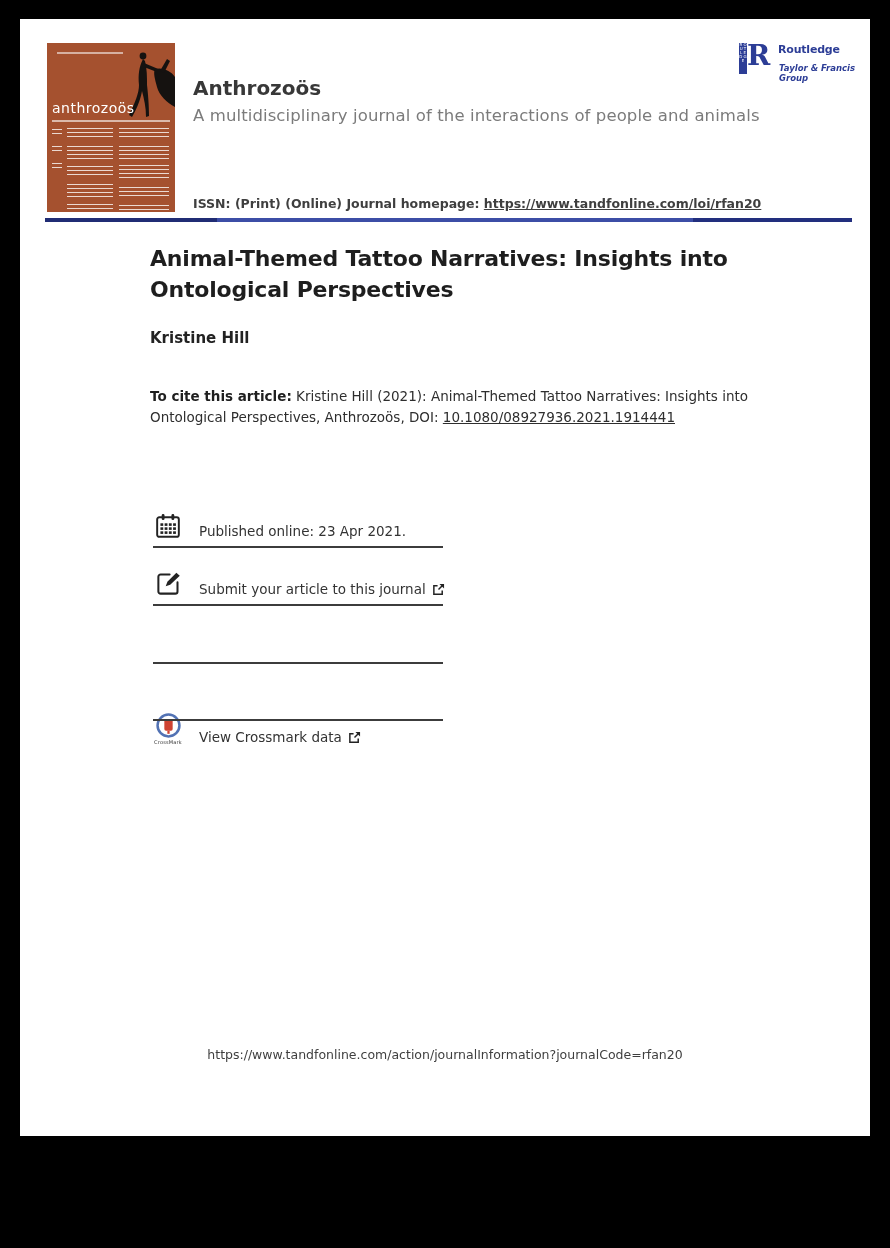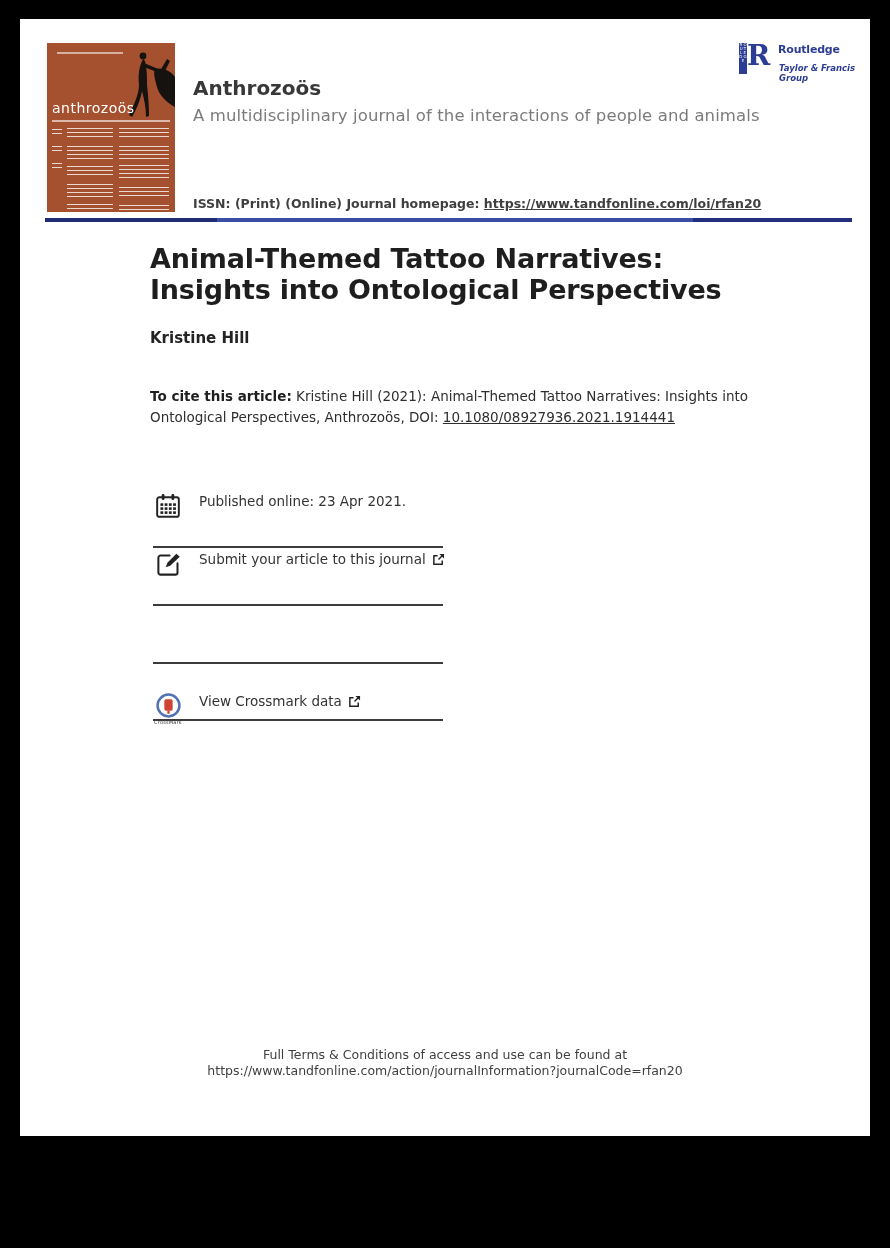--- a/index.html
+++ b/index.html
@@ -56,40 +56,40 @@
   .logo-group{position:absolute;left:40px;top:22px;font-size:8.5px;font-weight:700;color:#2c3d96;font-style:italic;}
 
   .rule-blue{
     position:absolute;left:25px;top:199px;width:807px;height:4px;
     background:linear-gradient(to right,#202c74 0 172px,#3c4da6 172px 648px,#222f7e 648px 100%);
   }
 
   
   .article-title{
     position:absolute;left:130px;top:224px;width:580px;
-    font-size:27px;line-height:31px;font-weight:700;color:#1e1e1e;letter-spacing:-.2px;
+    font-size:22px;line-height:31px;font-weight:700;color:#1e1e1e;letter-spacing:-.2px;
   }
   .article-author{
     position:absolute;left:130px;top:310px;font-size:15px;font-weight:700;color:#222;
   }
   .cite-block{
     position:absolute;left:130px;top:367px;width:600px;
     font-size:13.5px;line-height:20.5px;color:#2e2e2e;
   }
   .cite-block b{color:#1f1f1f;}
   .cite-doi{text-decoration:underline;}
   .link-block{
     position:absolute;left:130px;top:412px;font-size:13.5px;color:#2e2e2e;
   }
   .link-block a{color:#2e2e2e;text-decoration:underline;margin-left:9px;}
 
   
   .action-row{
     position:absolute;left:133px;width:320px;height:46px;
-    display:flex;align-items:flex-start;
+    display:flex;align-items:flex-end;
   }
   .action-icon{width:30px;margin-right:16px;display:flex;flex-direction:column;align-items:center;flex:0 0 30px;}
   .action-label{font-size:13.5px;color:#333;display:flex;align-items:center;gap:6px;}
   .crossmark-caption{font-size:5px;color:#333;margin-top:1px;letter-spacing:.2px;}
   .sep{
     position:absolute;left:133px;width:290px;height:2px;background:#3c3c3c;
   }
 
   
   .footer{
@@ -220,17 +220,16 @@
       <svg width="13" height="13" viewBox="0 0 14 14">
         <path d="M11 8 L11 12 L2 12 L2 3 L6 3" fill="none" stroke="#232323" stroke-width="1.6"></path>
         <path d="M8 1 L13 1 L13 6 Z" fill="#232323"></path>
         <path d="M12.3 1.7 L7 7" stroke="#232323" stroke-width="1.6"></path>
       </svg>
     </span>
   </div>
   <div class="sep" style="top:700px;"></div>
 
   <div class="footer">
-    <div>Full Terms &amp; Conditions of access and use can be found at</div>
     <a href="#">https://www.tandfonline.com/action/journalInformation?journalCode=rfan20</a>
   </div>
 
 </div>
 
 </body></html>

